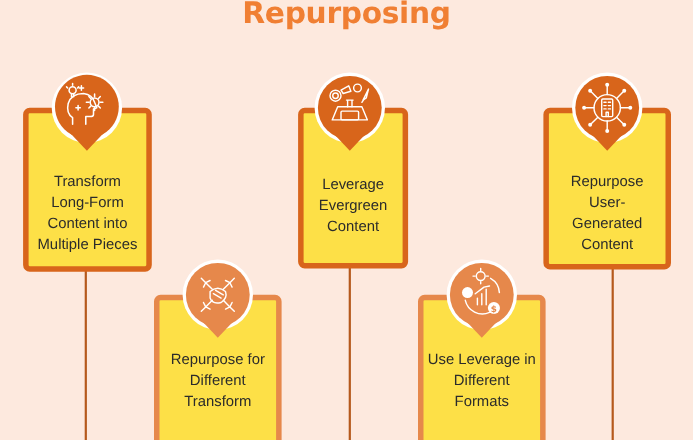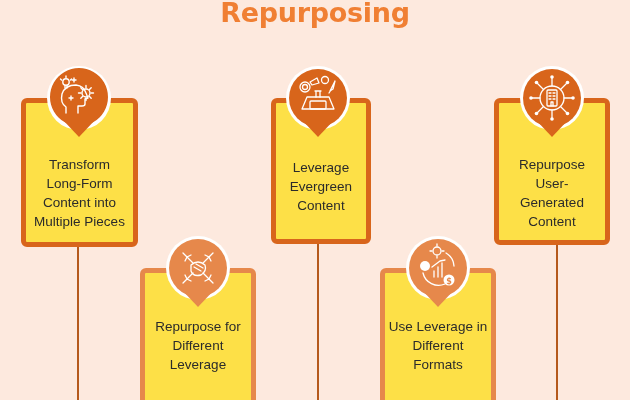--- a/index.html
+++ b/index.html
@@ -73,21 +73,21 @@
       <path d="M42 22.5 L42 25 M42 35 L42 37.5 M34.5 30 L37 30 M47 30 L49.5 30 M36.8 24.8 L38.5 26.5 M45.5 33.5 L47.2 35.2 M47.2 24.8 L45.5 26.5 M38.5 33.5 L36.8 35.2"></path>
       <path d="M30 15 L30 19 M28 17 L32 17"></path>
       <path d="M27 33 L27 37 M25 35 L29 35"></path>
     </g>
   </svg>
 </div>
 
 <div class="card light" style="left:140px; top:268px; width:116px; height:150px;">
   <div class="card-text" style="top:44px;">Repurpose for
 Different
-Leverage</div>
+Transform</div>
 </div>
 <div class="pin" style="left:163px; top:233px;">
   <svg viewBox="0 0 70 80">
     <circle cx="35" cy="35" r="32" fill="#ffffff"></circle>
     <circle cx="35" cy="35" r="29" fill="#e6884b"></circle>
     <path d="M18 56 L35 74 L52 56 Z" fill="#e6884b"></path>
     <g fill="none" stroke="#fff" stroke-width="1.3" stroke-linecap="round" stroke-linejoin="round">
       <path d="M24 24 L30 30 M46 24 L40 30 M24 46 L30 40 M46 46 L40 40"></path>
       <path d="M20 20 L24 24 L28 22 M24 24 L22 28"></path>
       <path d="M50 20 L46 24 L42 22 M46 24 L48 28"></path>

